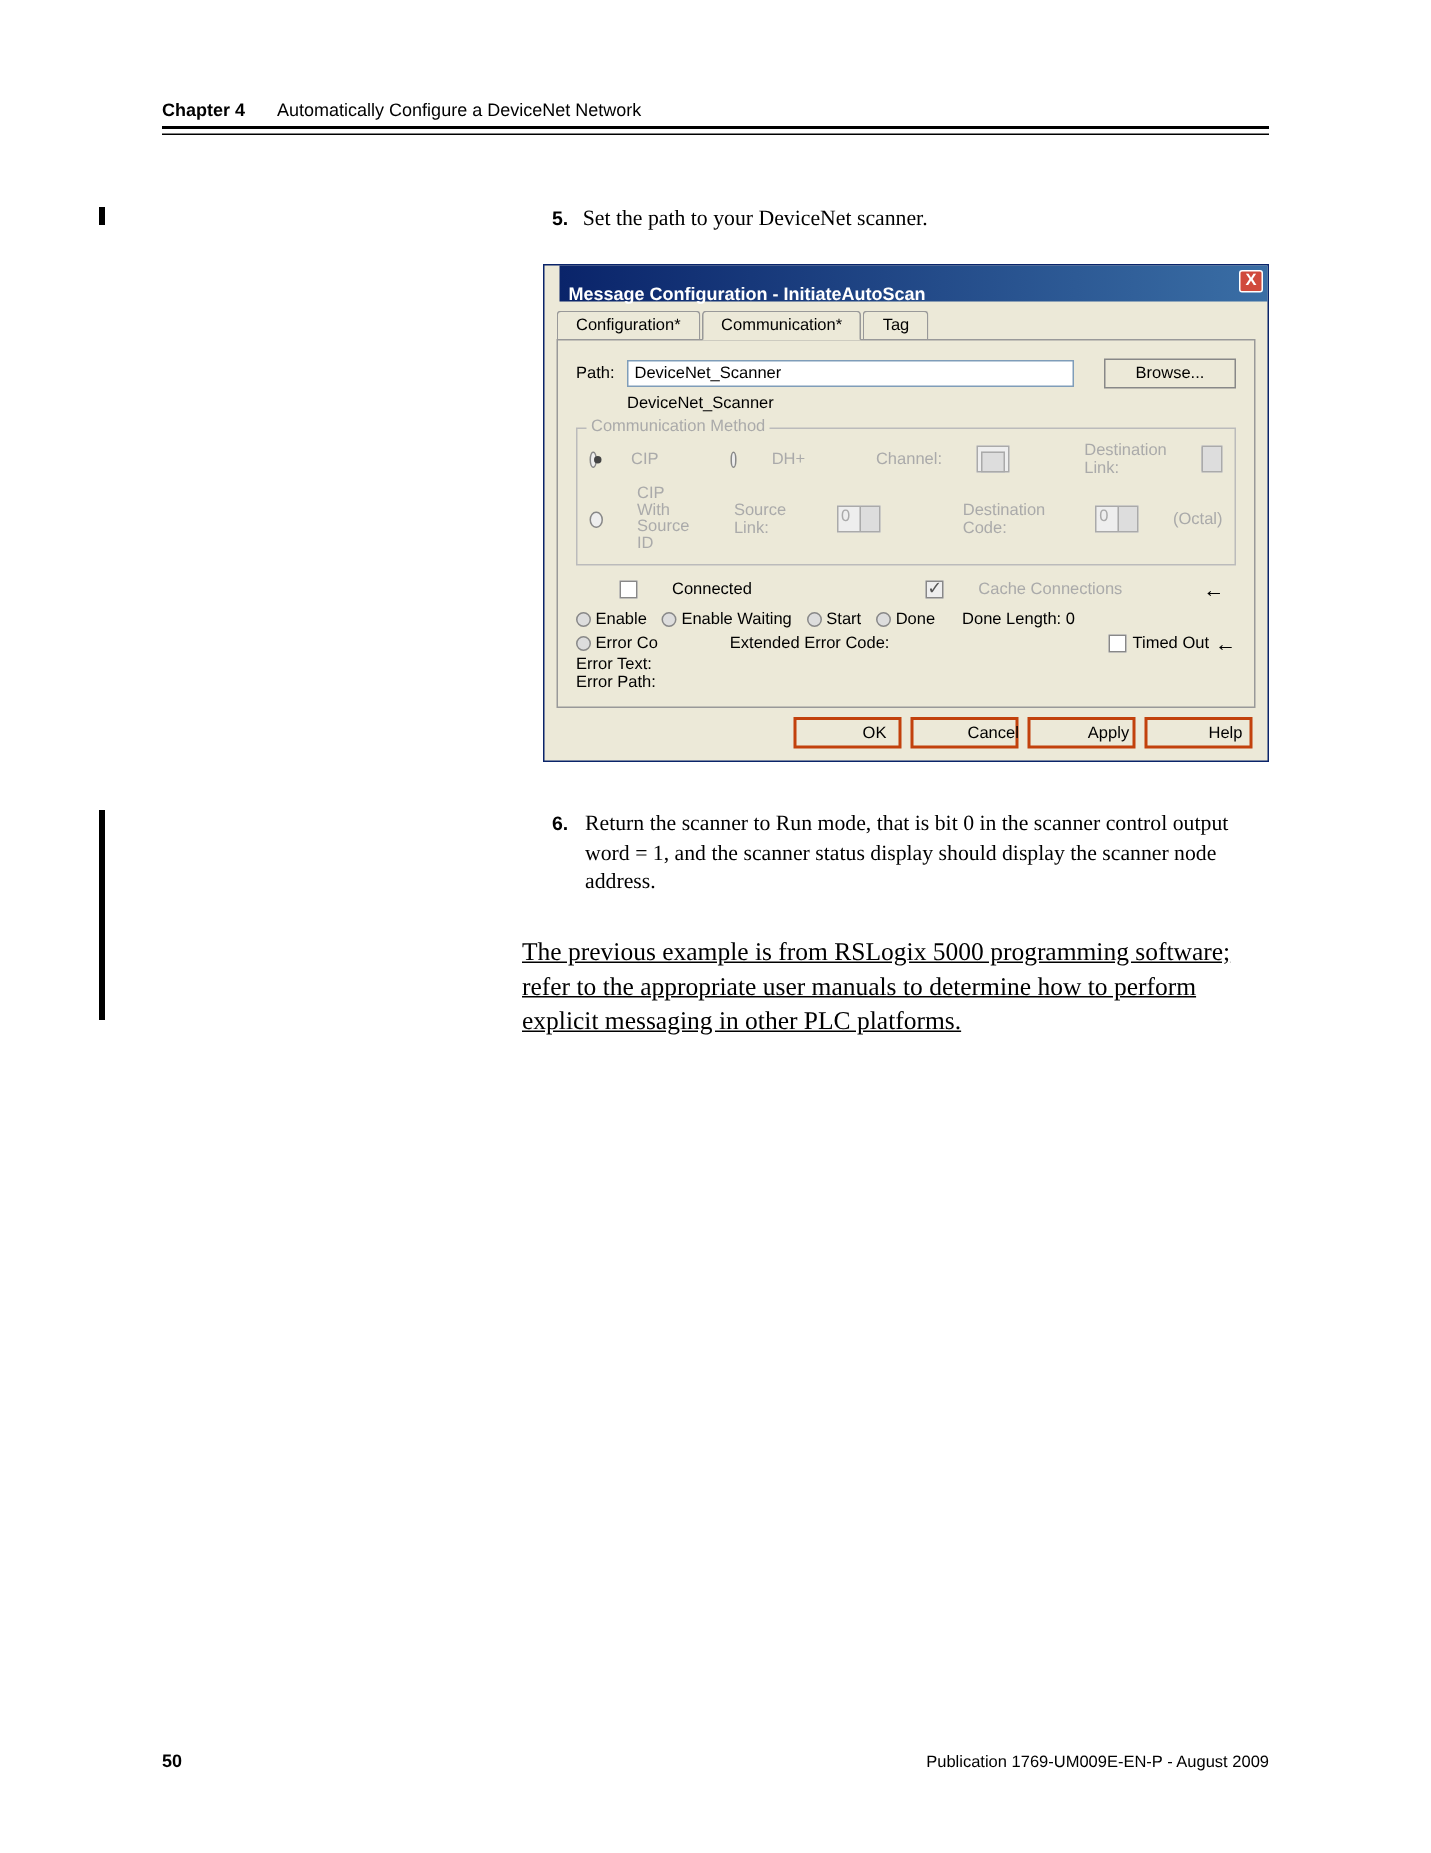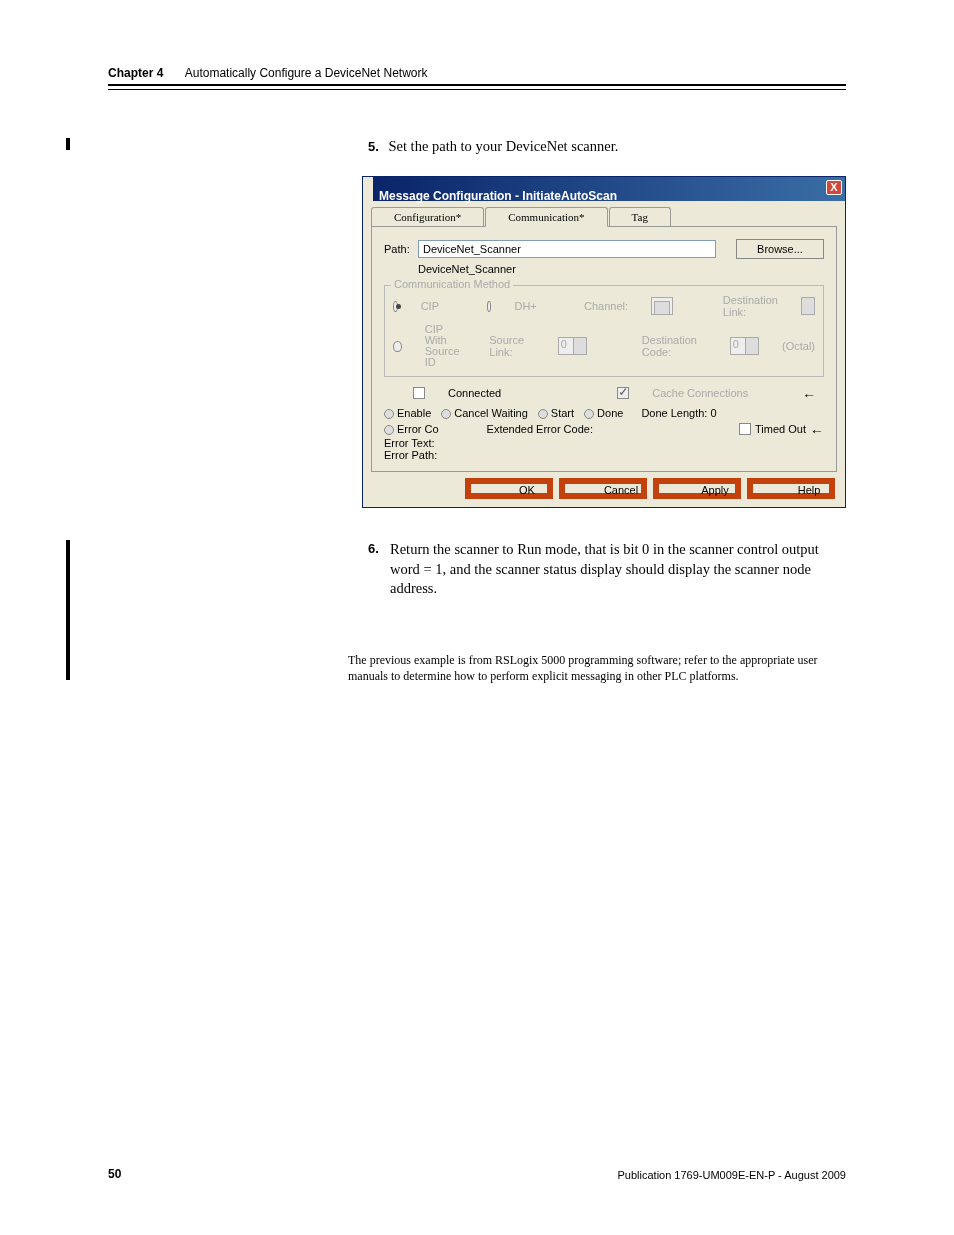--- a/index.html
+++ b/index.html
@@ -87,28 +87,27 @@
     line-height: 12px;
     font-size: 11px;
     border-radius: 2px;
   }
   .tabs {
     display: flex;
     margin: 6px 0 0 8px;
     font-size: 11px;
   }
   .tab {
-    padding: 3px 22px;
+    padding: 3px 12px;
     border: 1px solid #999;
     border-bottom: none;
     background: #ece9d8;
     margin-right: 1px;
     border-radius: 3px 3px 0 0;
     position: relative;
-    font-family: Liberation Serif, serif;
   }
   .tab.active {
     background: #ece9d8;
     z-index: 2;
     border-bottom: 1px solid #ece9d8;
     margin-bottom: -1px;
   }
   .tab-panel {
     border: 1px solid #999;
     margin: 0 8px 8px 8px;
@@ -198,42 +197,43 @@
     margin-right: 3px; vertical-align: middle;
   }
   .dlg-buttons {
     position: absolute;
     bottom: 8px;
     right: 10px;
     display: flex;
     gap: 6px;
   }
   .dlg-btn {
-    width: 88px; height: 21px;
-    border: 6px solid #c2410c; background: #ece9d8;
+    width: 72px; height: 21px;
+    border: 2px solid #c2410c; background: #ece9d8;
     font-size: 11px;
     padding-left: 36px;
   }
   .step6 {
     position: absolute;
     top: 540px;
     left: 368px;
     right: 108px;
     font-size: 14.5px;
     line-height: 1.35;
   }
   .step6 .num { font-weight: bold; margin-right: 6px; font-family: Arial, sans-serif; font-size: 13px; float: left; }
   .step6-text { margin-left: 22px; }
   .para {
     position: absolute;
-    top: 652px;
+    top: 624px;
     left: 348px;
     right: 108px;
-    font-size: 12px;
+    font-size: 17px;
     line-height: 1.35;
+    text-decoration: underline;
   }
   .footer-page {
     position: absolute;
     bottom: 54px;
     left: 108px;
     font-family: Arial, sans-serif;
     font-size: 12px;
     font-weight: bold;
   }
   .footer-pub {
@@ -316,21 +316,21 @@
       <span style="width:70px;"></span>
       <span class="checkbox checked disabled"></span>
       <span style="color:#aaa;">Cache Connections</span>
       <span style="width:8px;"></span>
       <span class="arrow">←</span>
     </div>
 
     <div style="position:absolute; bottom:10px; left:12px; right:12px;">
       <div class="status-row" style="color:#000;">
         <span><span class="status-dot"></span><span>Enable</span></span>
-        <span><span class="status-dot"></span><span>Cancel Waiting</span></span>
+        <span><span class="status-dot"></span><span>Enable Waiting</span></span>
         <span><span class="status-dot"></span><span>Start</span></span>
         <span><span class="status-dot"></span><span>Done</span></span>
         <span style="margin-left:8px;">Done Length: 0</span>
       </div>
       <div class="status-row" style="color:#000;">
         <span><span class="status-dot"></span><span>Error Co</span></span>
         <span style="margin-left:38px;">Extended Error Code:</span>
         <span style="margin-left:auto; display:flex; align-items:center; gap:4px;">
           <span class="checkbox"></span>
           <span>Timed Out</span>

